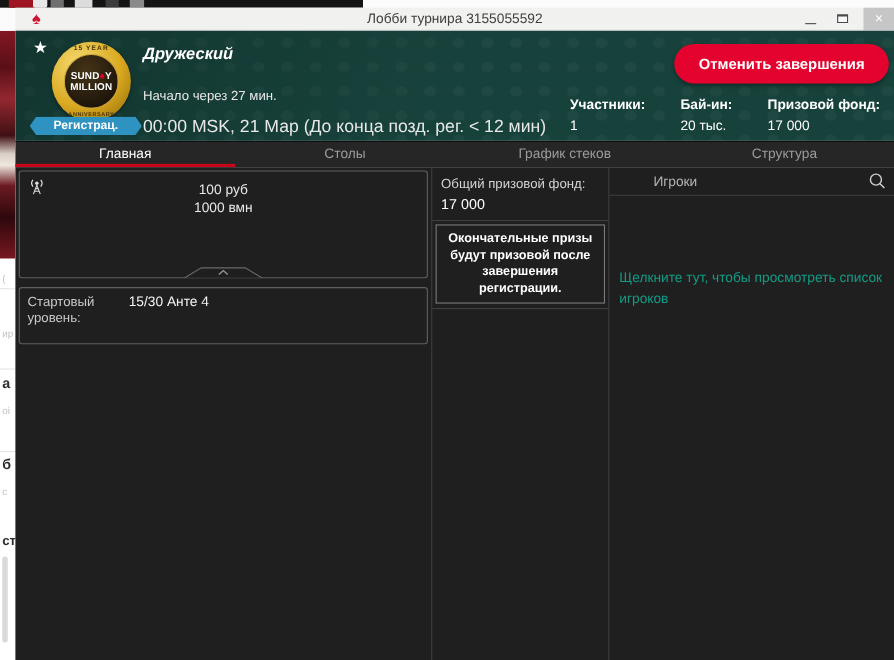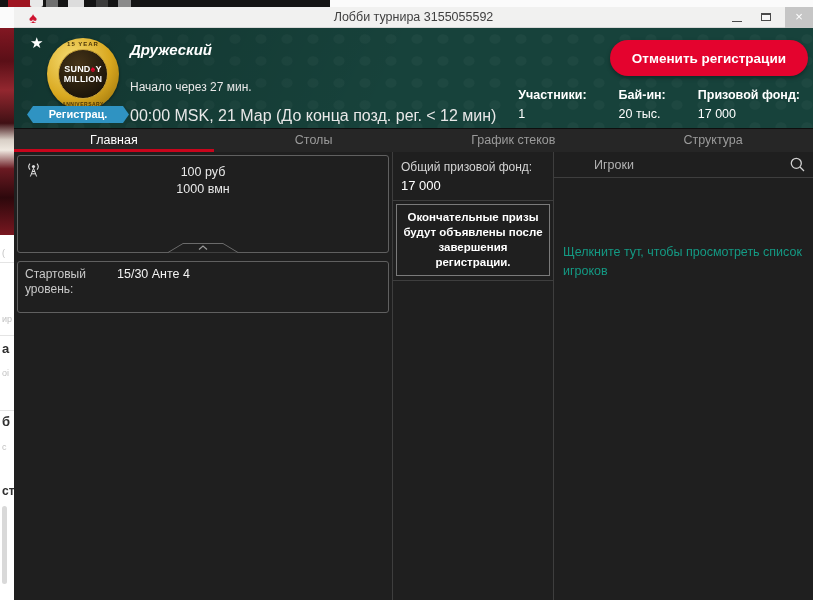--- a/index.html
+++ b/index.html
@@ -17,21 +17,21 @@
   .ts6 { left:118px;width:13px; background:#8a8a8a; }
 
   .left-strip { position:absolute; left:0; top:28px; width:14px; height:572px; background:#ffffff; overflow:hidden; }
   .ls-photo { position:absolute; left:0; top:0; width:14px; height:207px;
     background:linear-gradient(180deg,#821722 0%,#5a0f17 16%,#93272f 30%,#401014 46%,
       #d8cfc6 54%,#efe8e0 59%,#6b1a22 68%,#2d080c 82%,#781720 100%); }
   .ls-line { position:absolute; left:0; right:0; height:1px; background:#e4e4e4; }
   .lsl1 { top:234px; } .lsl2 { top:307px; } .lsl3 { top:382px; }
   .ls-frag { position:absolute; left:2px; color:#c2c2c2; font-size:9px; white-space:nowrap; }
   .lsf0 { top:220px; }
-  .lsf1 { top:270px;margin-top:16px; }
+  .lsf1 { top:270px; }
   .lsf2 { top:313px; color:#2e2e2e; font-size:13px; font-weight:bold; }
   .lsf3 { top:340px; }
   .lsf4 { top:386px; color:#2e2e2e; font-size:13px; font-weight:bold; }
   .lsf5 { top:414px; }
   .lsf6 { top:456px; color:#2e2e2e; font-size:12px; font-weight:bold; }
   .ls-scroll { position:absolute; left:2px; top:478px; width:5px; height:78px; background:#d9d9d9; border-radius:3px; }
 
   
   .win { position:absolute; left:14px; top:7px; width:799px; height:593px; }
 
@@ -170,21 +170,21 @@
         </div>
         <div class="badge-arc bottom">ANNIVERSARY</div>
       </div>
 
       <div class="ribbon">Регистрац.</div>
 
       <div class="hd-name">Дружеский</div>
       <div class="hd-starts">Начало через 27 мин.</div>
       <div class="hd-sched">00:00 MSK, 21 Мар (До конца позд. рег. &lt; 12 мин)</div>
 
-      <button class="cancel-btn">Отменить регистрации</button>
+      <button class="cancel-btn">Отменить завершения</button>
 
       <div class="stats">
         <div class="stat">
           <span class="lbl">Участники:</span>
           <span class="val">1</span>
         </div>
         <div class="stat">
           <span class="lbl">Бай-ин:</span>
           <span class="val">20 тыс.</span>
         </div>
@@ -226,21 +226,21 @@
           <span class="val">15/30 Анте 4</span>
         </div>
       </div>
 
       <div class="midcol">
         <div class="fund">
           <div class="lbl">Общий призовой фонд:</div>
           <div class="val">17 000</div>
         </div>
         <div class="notice-wrap">
-          <div class="notice">Окончательные призы будут объявлены после завершения регистрации.</div>
+          <div class="notice">Окончательные призы будут призовой после завершения регистрации.</div>
         </div>
       </div>
 
       <div class="rightcol">
         <div class="search-row">
           <input type="text" placeholder="Игроки" style="">
           <svg class="mag" width="15" height="15" viewBox="0 0 15 15">
             <circle cx="6.3" cy="6.3" r="5" stroke="#d0d0d0" stroke-width="1.3" fill="none"></circle>
             <line x1="10" y1="10" x2="14" y2="14" stroke="#d0d0d0" stroke-width="1.3"></line>
           </svg>

